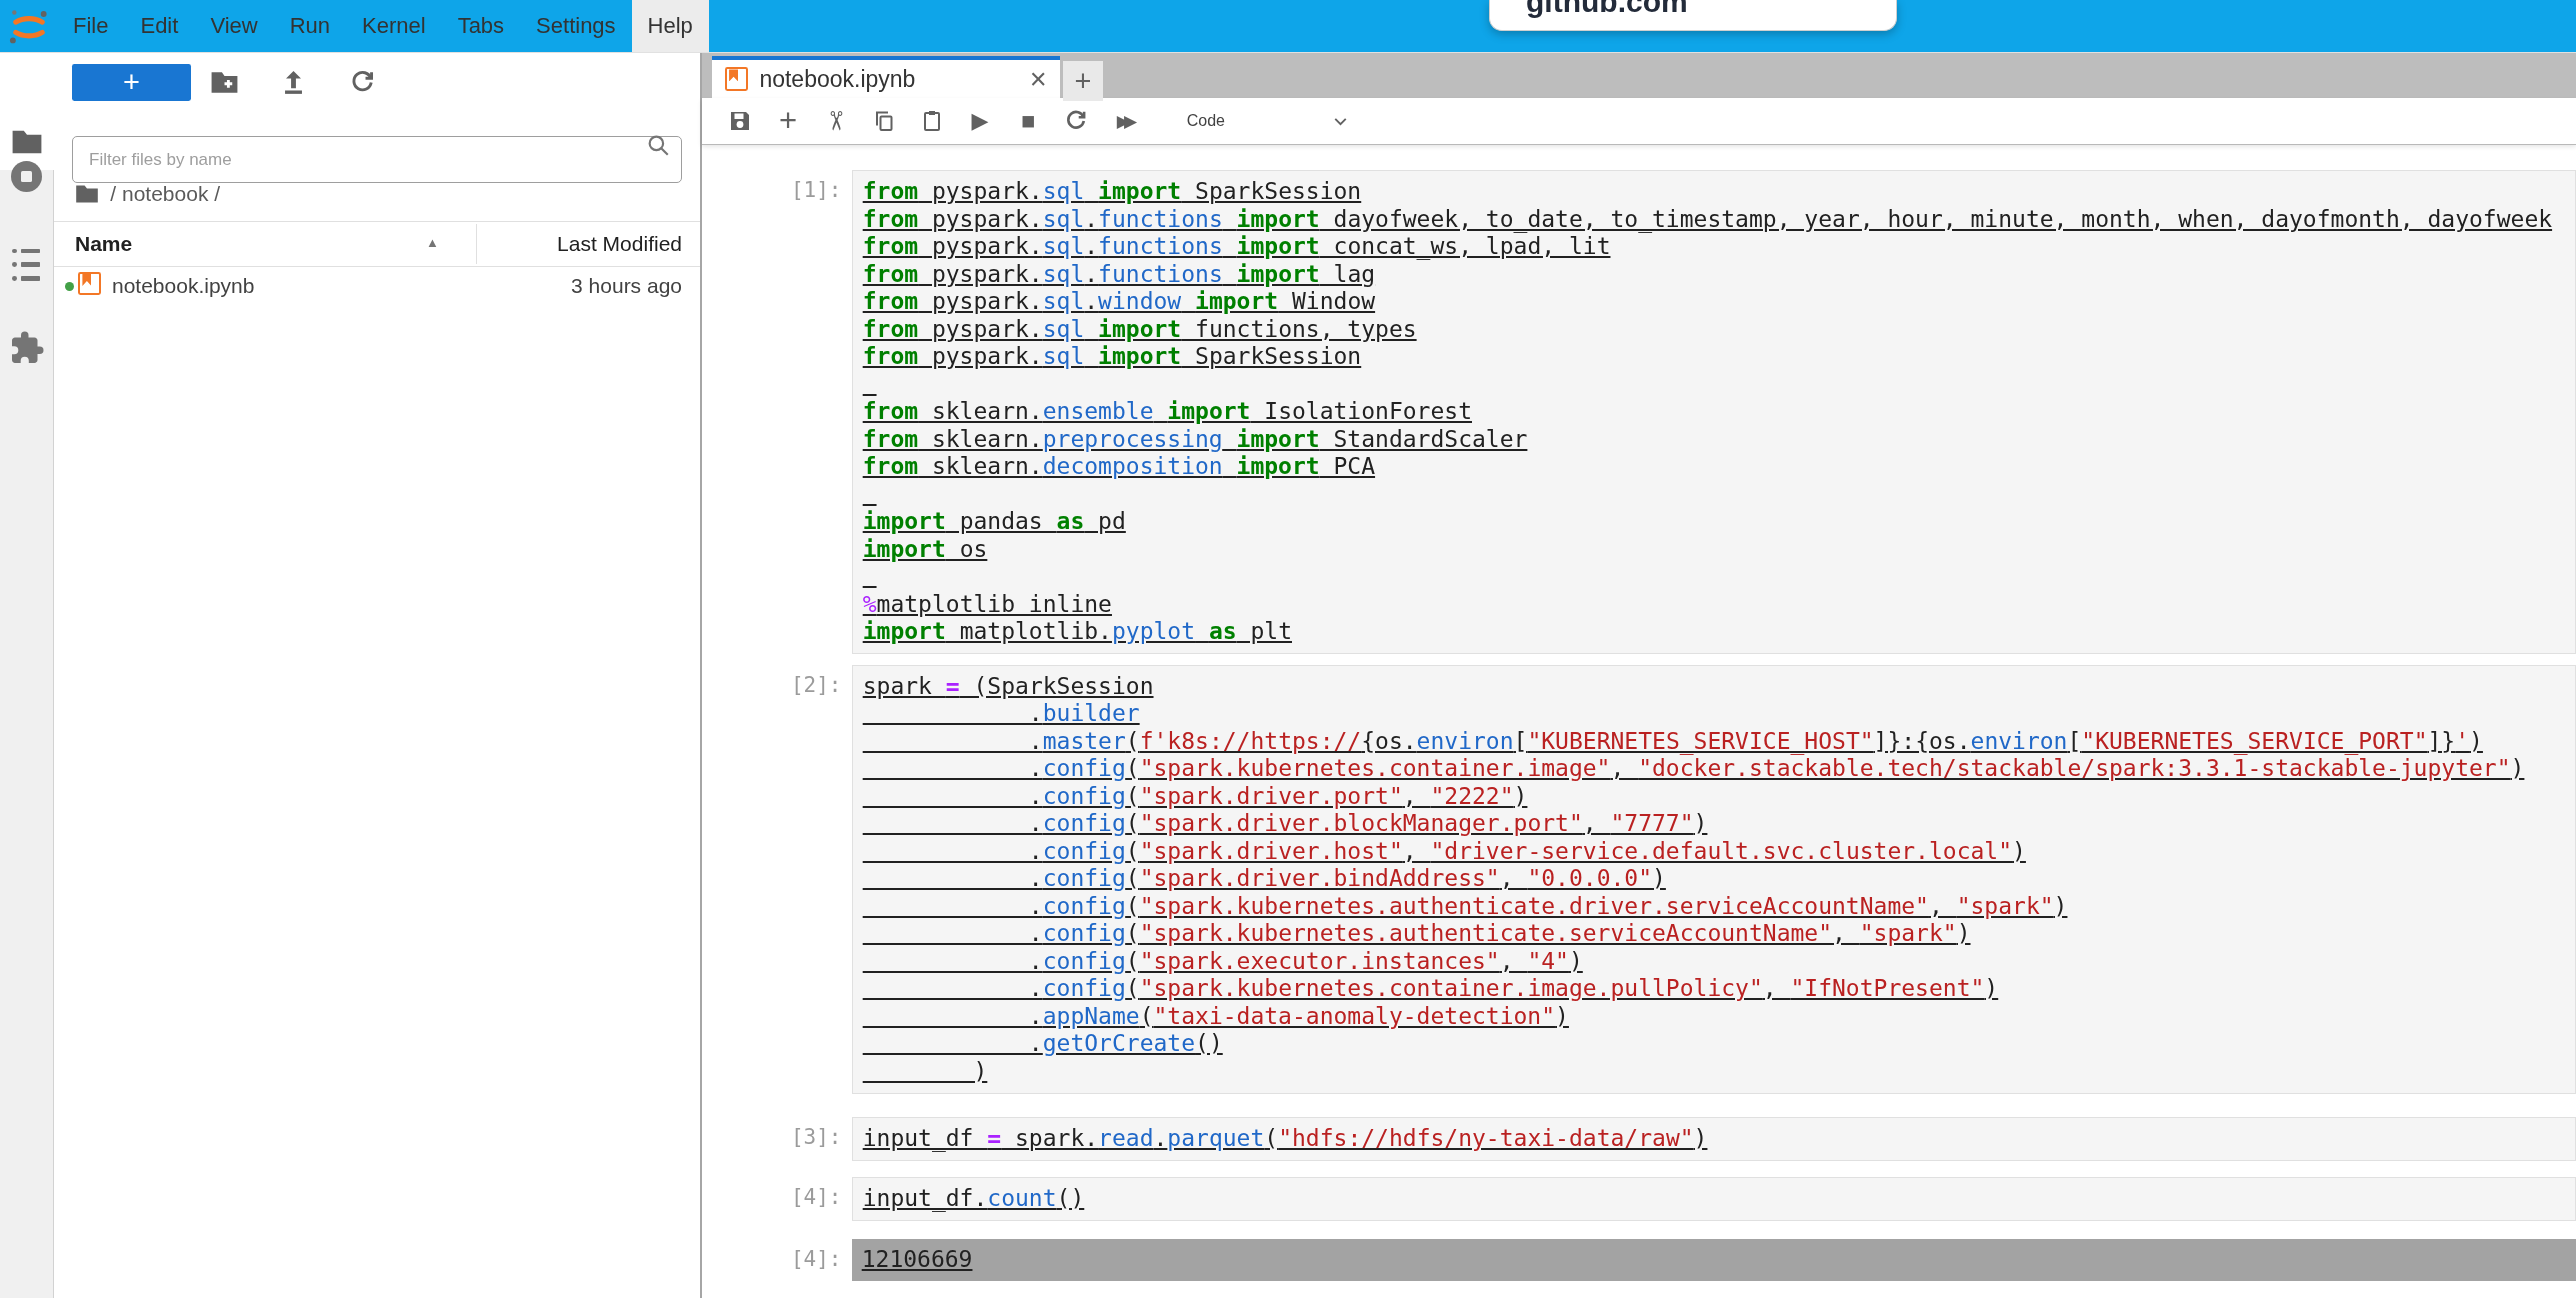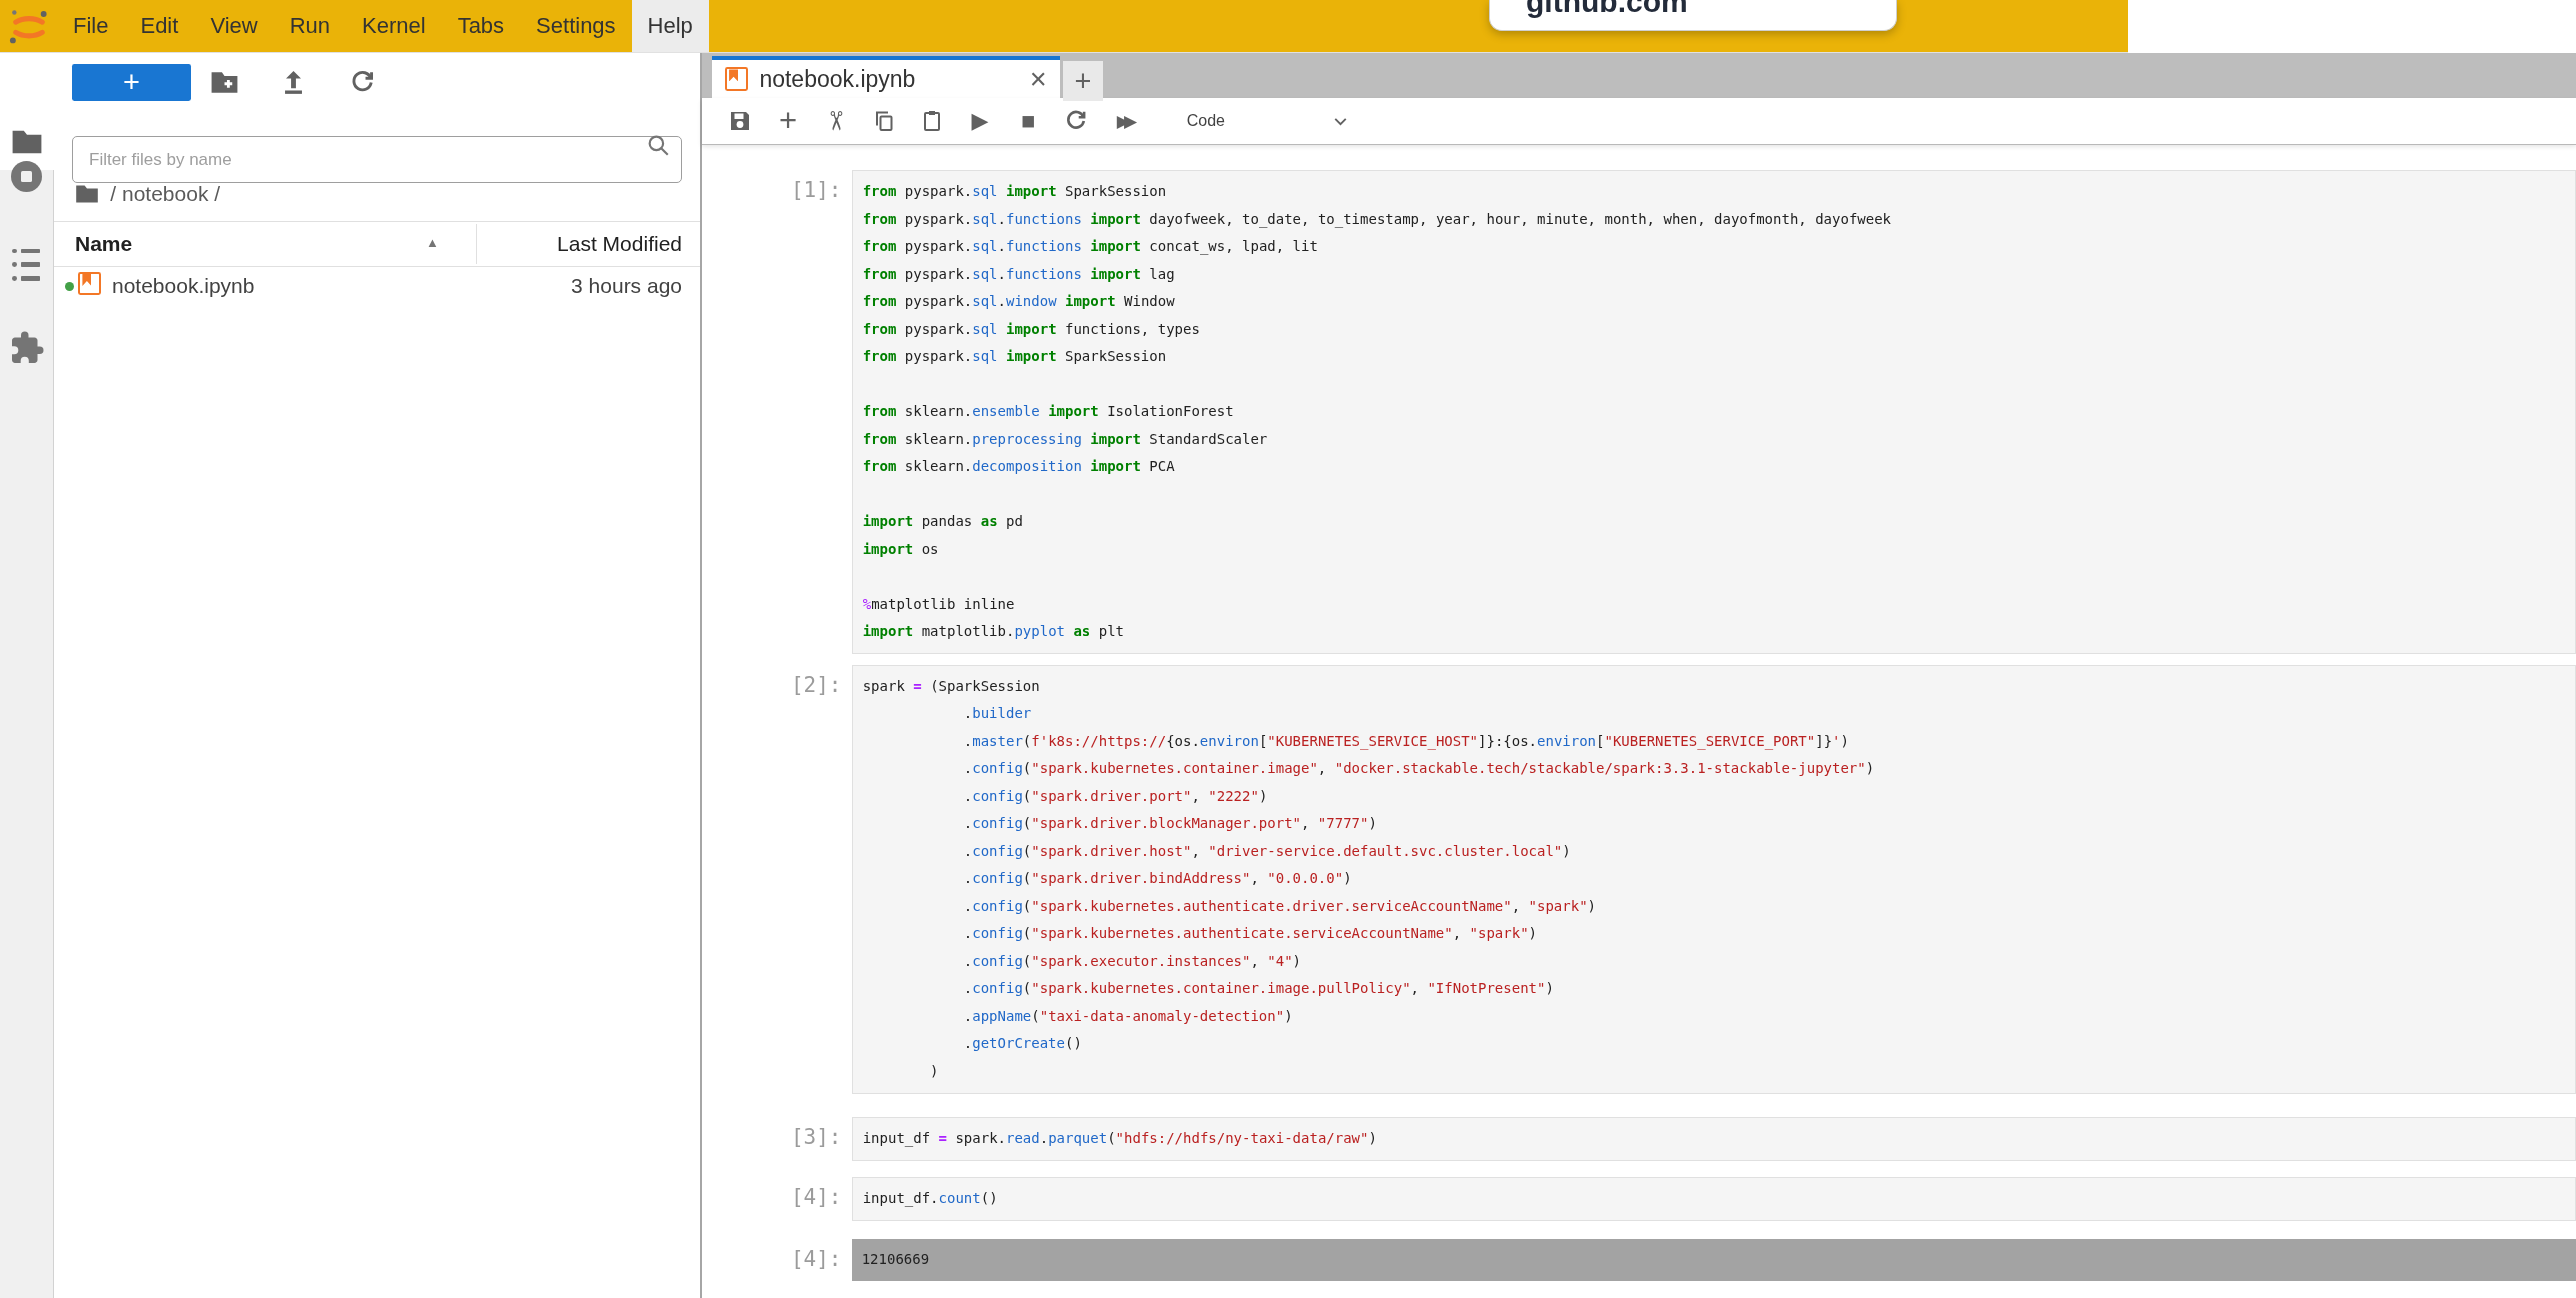--- a/index.html
+++ b/index.html
@@ -1,20 +1,20 @@
 <!DOCTYPE html>
 <html style="font-size:13px"><head>
 <meta charset="utf-8">
 <style>
   html,body{margin:0;padding:0;background:#fff;}
   .stage{position:relative;width:2576px;height:1299px;overflow:hidden;background:#fff;
          font-family:"Liberation Sans",sans-serif;color:#333;}
 
   
-  .menubar{position:absolute;left:0;top:0;width:2128px;height:52px;background:#eab308;
+  .menubar{position:absolute;left:0;top:0;width:2576px;height:52px;background:#0ea5e9;
            border-bottom:1.6px solid #e1e1e1;display:flex;align-items:stretch;z-index:5;}
   .logo{width:57px;display:flex;align-items:center;justify-content:center;}
   .menu-item{display:flex;align-items:center;padding:0 16px;font-size:22px;color:#333;cursor:default;}
   .menu-item.active{background:#ececec;}
 
   
   .popup{position:absolute;left:1453px;top:0;width:406px;height:30px;background:#fff;
          border:0.8px solid #cfcfcf;border-top:none;border-radius:0 0 13px 13px;
          box-shadow:0 3.2px 9.7px rgba(0,0,0,.25);overflow:hidden;z-index:9;margin-left:36px;}
   .popup-text{position:absolute;left:36px;top:-14.6px;font-size:30px;font-weight:bold;color:#232b3a;}
@@ -93,21 +93,21 @@
              padding-top:25px;box-sizing:border-box;overflow:hidden;}
   .cellrow{display:flex;align-items:stretch;}
   .cellrow:nth-child(1){margin-bottom:10.5px;}
   .cellrow:nth-child(2){margin-bottom:23.5px;}
   .cellrow:nth-child(3){margin-bottom:15.4px;}
   .cellrow:nth-child(4){margin-bottom:18px;}
   .prompt{flex:0 0 150px;box-sizing:border-box;text-align:right;padding:8px 10.5px 0 0;
           font-family:"DejaVu Sans Mono",monospace;font-size:21px;color:#9b9b9b;}
   .editor{flex:1;background:#f5f5f5;border:0.8px solid #e0e0e0;padding:7.3px 0 7.3px 9.7px;cursor:text;}
   .cellrow.out .editor{background:#a3a3a3;border:none;cursor:default;}
-  .editor pre{margin:0;font-family:"DejaVu Sans Mono",monospace;font-size:14px;line-height:27.5px;color:#212121;}
+  .editor pre{margin:0;font-family:"DejaVu Sans Mono",monospace;font-size:23px;line-height:27.5px;color:#212121;text-decoration:underline;}
   .line{min-height:27.5px;white-space:pre;}
   .tk-k{color:#008000;font-weight:bold;}
   .tk-p{color:#2068c8;}
   .tk-s{color:#ba2121;}
   .tk-o{color:#aa22ff;font-weight:bold;}
   .tk-m{color:#aa22ff;}
   .tk-t{color:#212121;}
 </style>
 </head>
 <body>

